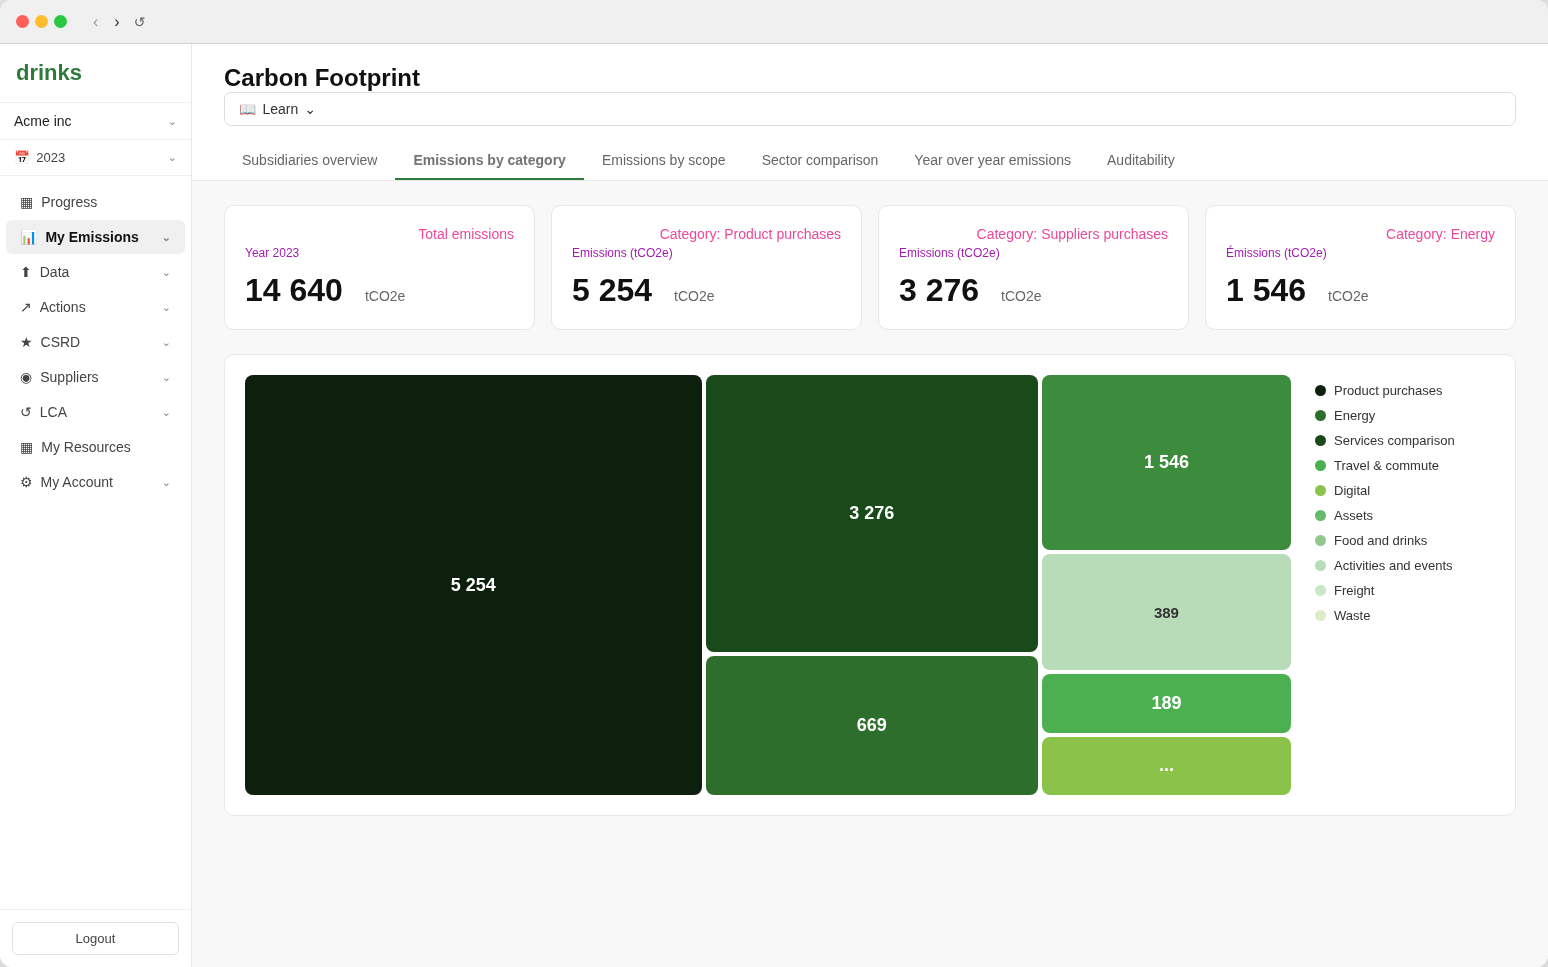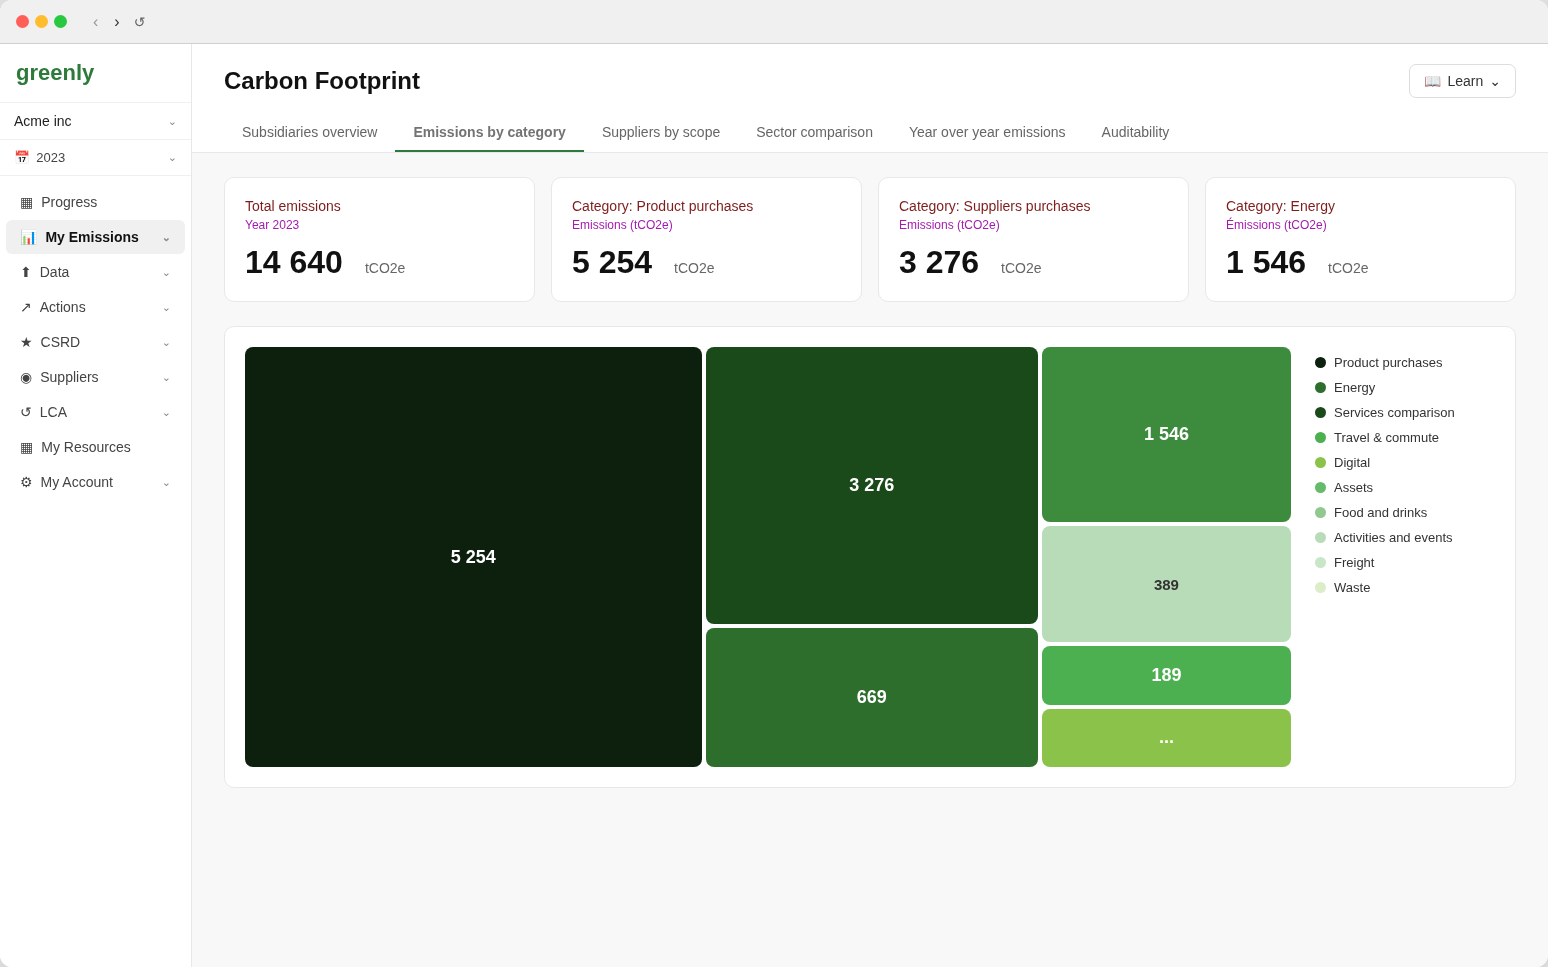--- a/index.html
+++ b/index.html
@@ -38,35 +38,35 @@
     .nav-item.active { background: #f0f0f0; font-weight: 600; color: #111; }
     .nav-item-left { display: flex; align-items: center; gap: 8px; }
     .nav-icon { font-size: 14px; }
 
     .sidebar-footer { padding: 12px; border-top: 1px solid #f0f0f0; }
     .logout-btn { width: 100%; padding: 8px; border: 1px solid #e0e0e0; background: #fff; border-radius: 6px; font-size: 13px; color: #444; cursor: pointer; }
 
     
     .main { flex: 1; background: #f7f8f7; overflow-y: auto; display: flex; flex-direction: column; }
     .main-header { background: #fff; padding: 20px 32px 0; border-bottom: 1px solid #e8e8e8; display: flex; flex-direction: column; }
-    .main-header-top { display: flex; align-items: center; justify-content: space-between; margin-bottom: 16px; }
+    .main-header-top { display: flex; justify-content: space-between; margin-bottom: 16px; flex-direction: column; }
     .page-title { font-size: 24px; font-weight: 700; color: #111; }
     .learn-btn { display: flex; align-items: center; gap: 6px; padding: 8px 14px; border: 1px solid #ddd; border-radius: 7px; background: #fff; font-size: 14px; color: #333; cursor: pointer; }
 
     .tabs { display: flex; gap: 0; }
     .tab { padding: 10px 18px; font-size: 14px; color: #666; cursor: pointer; border-bottom: 2px solid transparent; }
     .tab.active { color: #737373; border-bottom: 2px solid #2d7a3a; font-weight: 600; }
 
     
     .content { padding: 24px 32px; flex: 1; }
 
     
     .summary-cards { display: grid; grid-template-columns: repeat(4, 1fr); gap: 16px; margin-bottom: 24px; }
     .card { background: #fff; border: 1px solid #e8e8e8; border-radius: 10px; padding: 20px; }
-    .card-title { font-size: 14px; color: #7f1d1d; font-weight: 500; margin-bottom: 4px; }
+    .card-title { font-size: 14px; color: #ec4899; font-weight: 500; margin-bottom: 4px; text-align: right; }
     .card-subtitle { font-size: 12px; color: #a21caf; margin-bottom: 12px; }
     .card-value { font-size: 32px; font-weight: 700; color: #111; display: flex; align-items: baseline; gap: 22px; }
     .card-unit { font-size: 14px; font-weight: 400; color: #666; }
 
     
     .chart-section { background: #fff; border: 1px solid #e8e8e8; border-radius: 10px; padding: 20px; display: flex; gap: 24px; }
     .treemap { flex: 1; display: flex; gap: 4px; height: 420px; }
     .tm-col1 { flex: 2.2; }
     .tm-col2 { flex: 1.6; display: flex; flex-direction: column; gap: 4px; }
     .tm-col3 { flex: 1.2; display: flex; flex-direction: column; gap: 4px; }
@@ -101,21 +101,21 @@
       <button class="nav-btn">‹</button>
       <button class="nav-btn active">›</button>
       <button class="reload-btn">↺</button>
     </div>
   </div>
 
   <div class="app">
 
     <div class="sidebar">
       <div class="sidebar-logo">
-        <span class="logo-text">greenly</span>
+        <span class="logo-text">drinks</span>
       </div>
       <div class="sidebar-company">
         <div class="company-selector">
           <span>Acme inc</span>
           <span class="chevron">⌄</span>
         </div>
       </div>
       <div class="sidebar-year">
         <div class="year-selector">
           <div class="year-left">
@@ -180,37 +180,40 @@
             <span>My Resources</span>
           </div>
         </div>
         <div class="nav-item">
           <div class="nav-item-left">
             <span class="nav-icon">⚙</span>
             <span>My Account</span>
           </div>
           <span class="chevron">⌄</span>
         </div>
+      </div>
+      <div class="sidebar-footer">
+        <button class="logout-btn">Logout</button>
       </div>
     </div>
 
     <div class="main">
       <div class="main-header">
         <div class="main-header-top">
           <h1 class="page-title">Carbon Footprint</h1>
           <button class="learn-btn">
             <span>📖</span>
             <span>Learn</span>
             <span>⌄</span>
           </button>
         </div>
         <div class="tabs">
           <div class="tab">Subsidiaries overview</div>
           <div class="tab active">Emissions by category</div>
-          <div class="tab">Suppliers by scope</div>
+          <div class="tab">Emissions by scope</div>
           <div class="tab">Sector comparison</div>
           <div class="tab">Year over year emissions</div>
           <div class="tab">Auditability</div>
         </div>
       </div>
 
       <div class="content">
 
         <div class="summary-cards">
           <div class="card">

